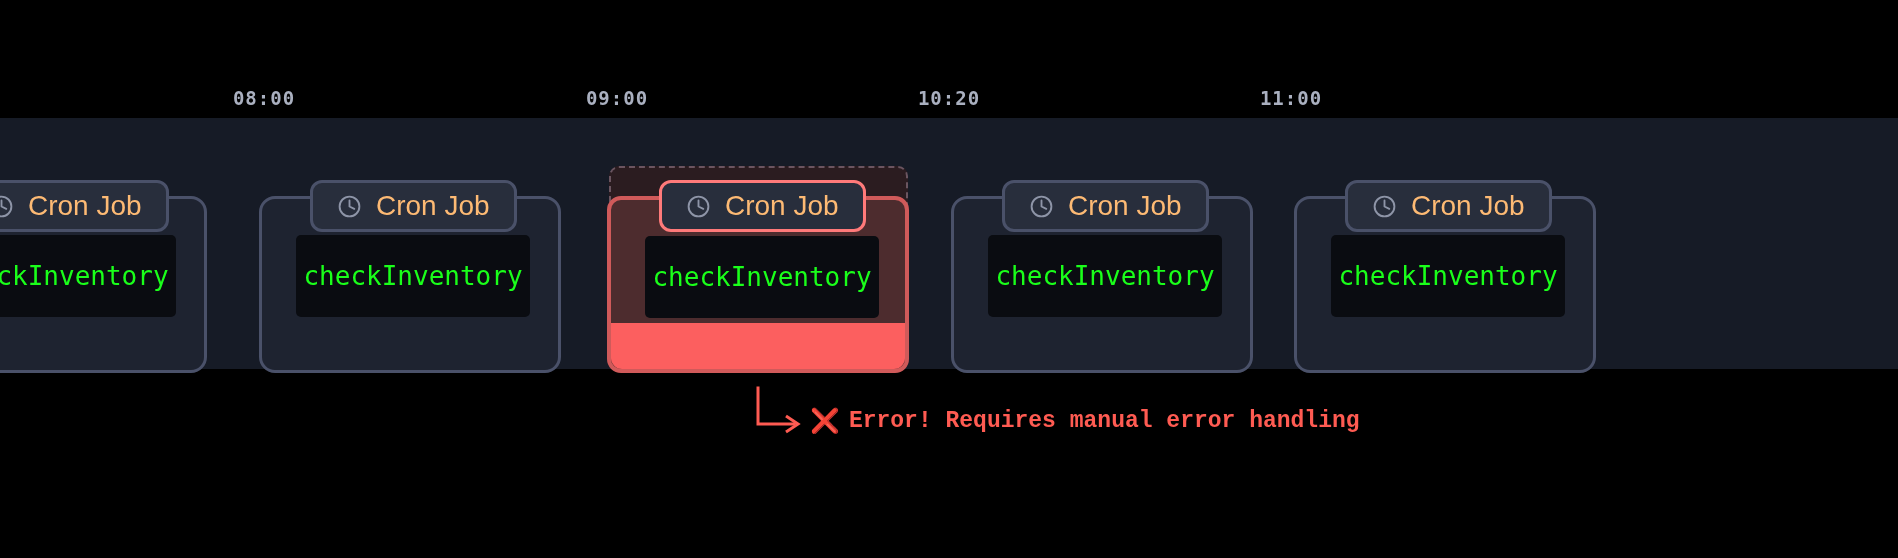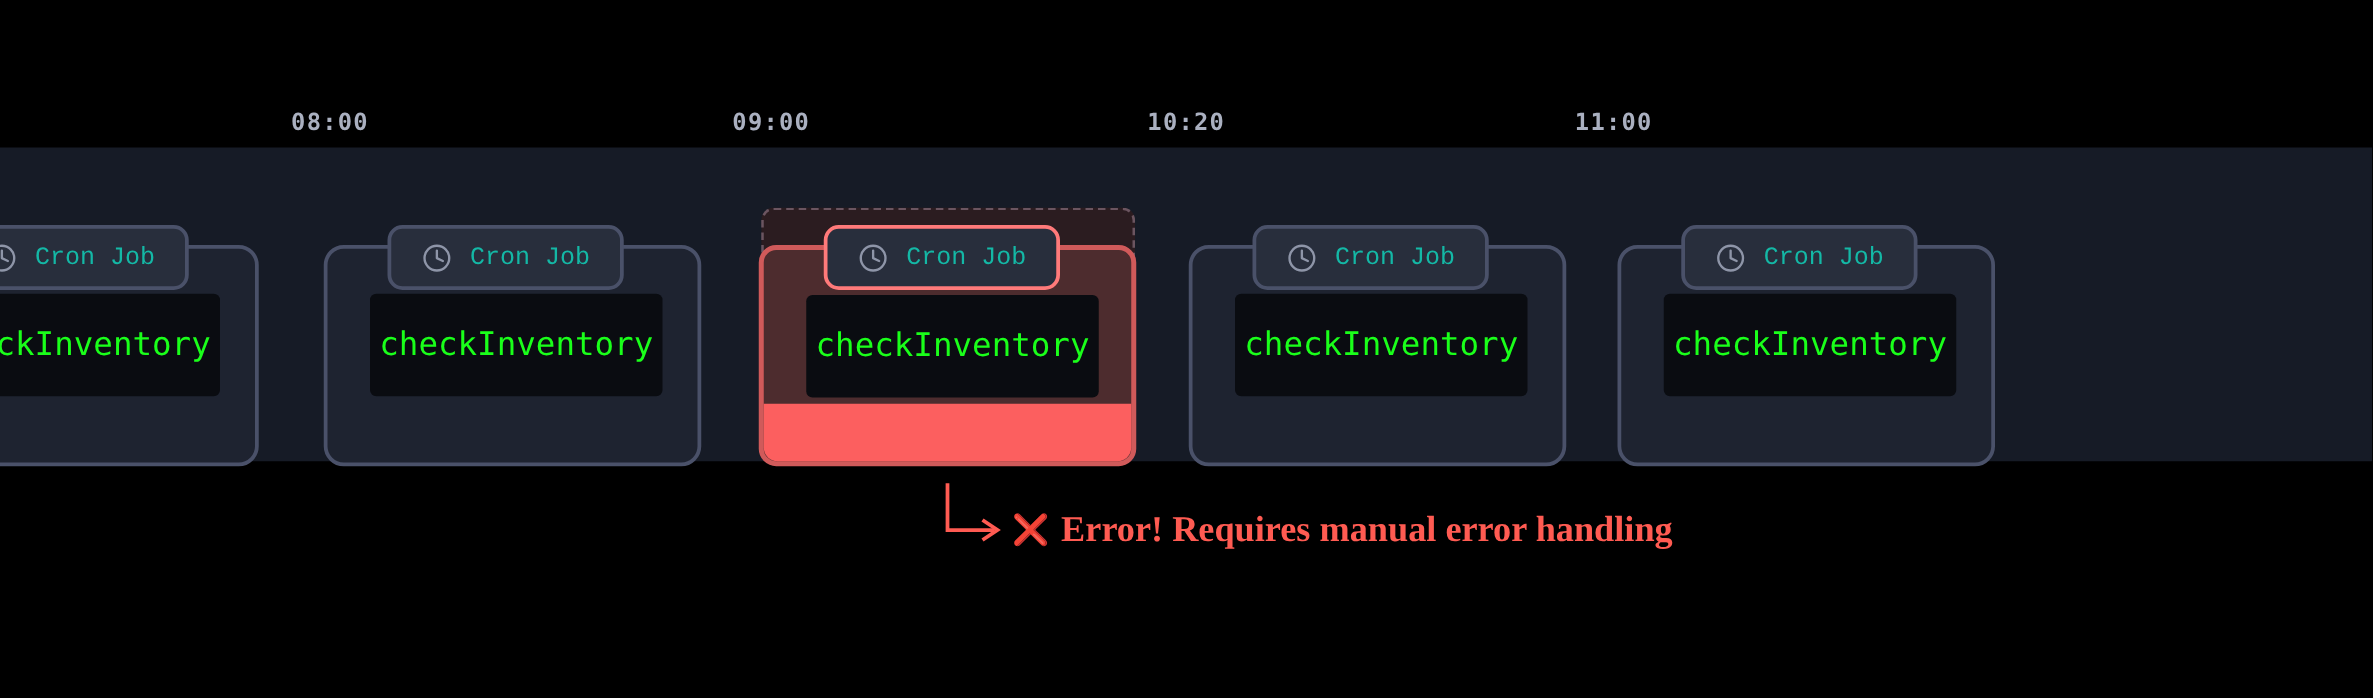--- a/index.html
+++ b/index.html
@@ -94,23 +94,23 @@
     border: 3px solid #4a5169;
     border-radius: 12px;
     background: #282e3c;
     display: flex;
     align-items: center;
     gap: 14px;
     padding: 0 24px;
     z-index: 5;
   }
   .badge .badge-label {
-    font-family: Liberation Mono, monospace;
-    font-size: 20px;
-    color: #14b8a6;
+    font-family: Liberation Sans, sans-serif;
+    font-size: 28px;
+    color: #fdba74;
     white-space: nowrap;
   }
   .clock-icon {
     width: 25px;
     height: 25px;
     flex: 0 0 25px;
     display: block;
   }
 
   
@@ -173,22 +173,22 @@
     align-items: center;
     gap: 9px;
     white-space: nowrap;
   }
   .error-mark {
     font-size: 24px;
     line-height: 1;
     color: #e81717;
   }
   .error-msg {
-    font-family: Liberation Serif, serif;
-    font-size: 29px;
+    font-family: Liberation Mono, monospace;
+    font-size: 23px;
     font-weight: 700;
     color: #ff5b52;
     white-space: nowrap;
   }
 </style>
 </head>
 <body>
 
 <div id="stage">
 

